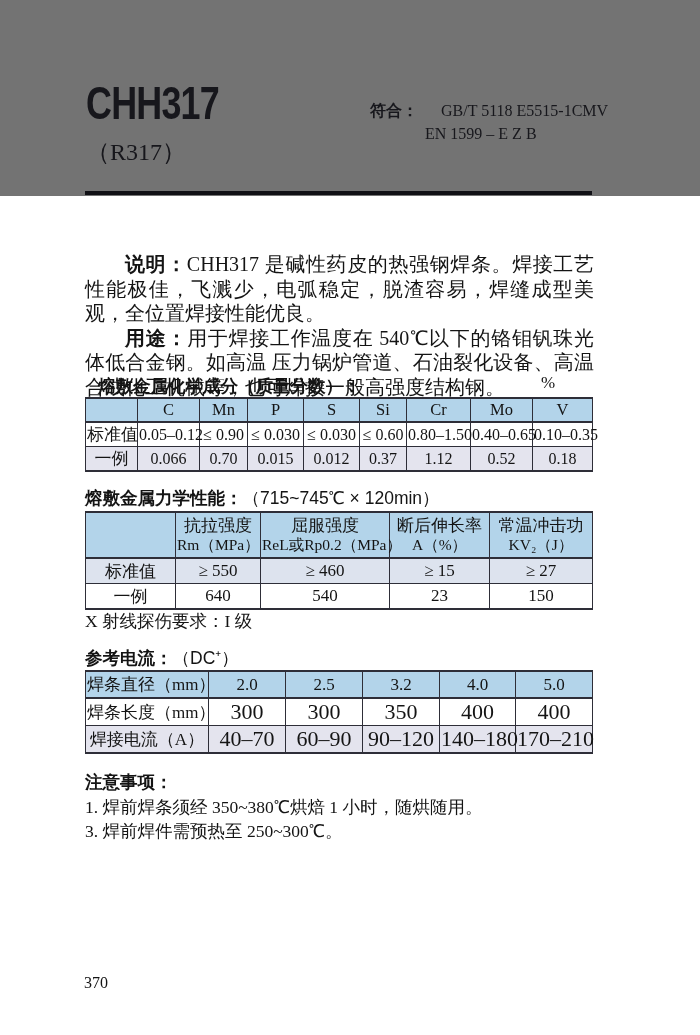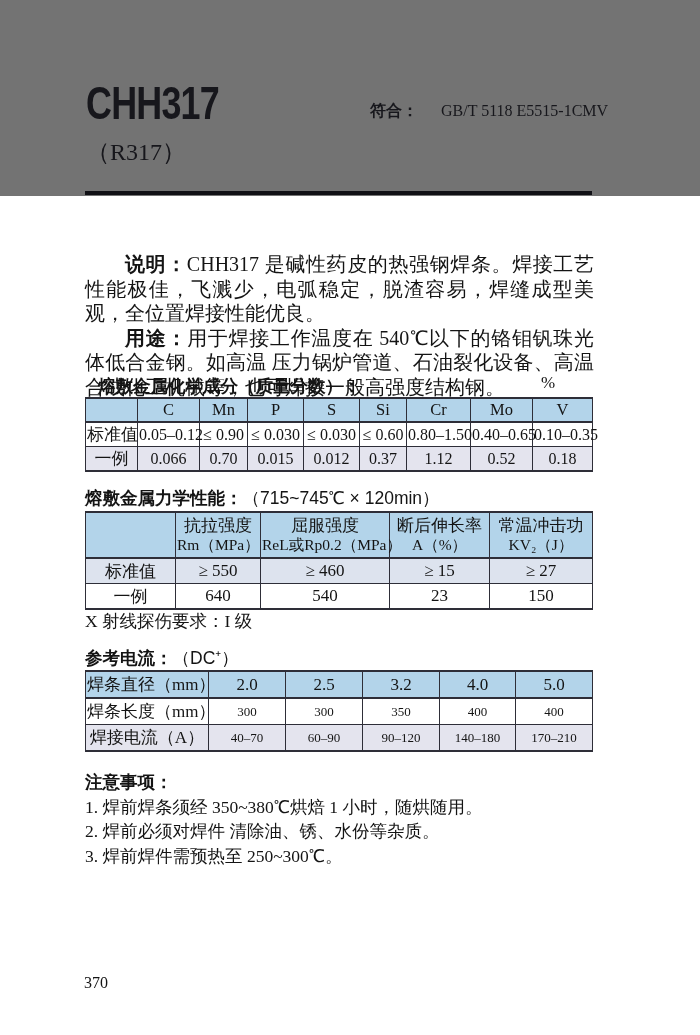--- a/index.html
+++ b/index.html
@@ -61,41 +61,44 @@
   .chem-tbl tr.head td{height:22px}
   .chem-tbl td{height:22px}
 
   .mech-tbl{top:511px}
   .mech-tbl tr.head td{height:40px;line-height:1.15;padding:2px 1px}
   .mech-tbl td{height:24px;font-size:17px}
   .mech-tbl .l1{display:block;font-size:17px}
   .mech-tbl .l2{display:block;font-size:15.5px}
 
   .cur-tbl{top:670px}
-  .cur-tbl td{height:25px;font-size:13px}
+  .cur-tbl td{height:25px;font-size:22px}
   .cur-tbl tr.head td{font-size:17px}
 
   
   .notes{left:85px;top:770px;font-size:17.5px;line-height:24.6px}
   .notes .notes-title{font-weight:bold;font-family:"Liberation Sans",sans-serif}
   .note-item{white-space:nowrap}
 
   .pagenum{left:84px;top:974px;font-size:16px}
 </style>
 </head>
 <body>
 
 <div class="abs header-block">
   <div class="abs brand">CHH317</div>
   <div class="abs alias">（R317）</div>
 
   <div class="abs standards">
     <div class="std-row">
       <span class="std-label">符合：</span>
       <span class="std-value">GB/T 5118 E5515-1CMV</span>
+    </div>
+    <div class="std-row">
+      <span class="std-indent">EN 1599 – E Z B</span>
     </div>
   </div>
 </div>
 <div class="abs rule"></div>
 
 <div class="abs intro">
   <p><span class="cjk-bold">说明：</span><span>CHH317 是碱性药皮的热强钢焊条。焊接工艺性能极佳，飞溅少，电弧稳定，脱渣容易，焊缝成型美观，全位置焊接性能优良。</span></p>
   <p><span class="cjk-bold">用途：</span><span>用于焊接工作温度在 540℃以下的铬钼钒珠光体低合金钢。如高温 压力锅炉管道、石油裂化设备、高温合成化工机械等，也可焊接一般高强度结构钢。</span></p>
 </div>
 
@@ -241,17 +244,16 @@
     <td>90–120</td>
     <td>140–180</td>
     <td>170–210</td>
   </tr>
 </tbody>
   </table>
 
 <div class="abs notes">
   <div class="notes-title">注意事项：</div>
   <div class="note-item">1. 焊前焊条须经 350~380℃烘焙 1 小时，随烘随用。</div>
-  <div class="note-item">2. 焊前必须对焊件 清除油、锈、水份等杂质。</div>
   <div class="note-item">3. 焊前焊件需预热至 250~300℃。</div>
 </div>
 
 <div class="abs pagenum">370</div>
 
 </body></html>

